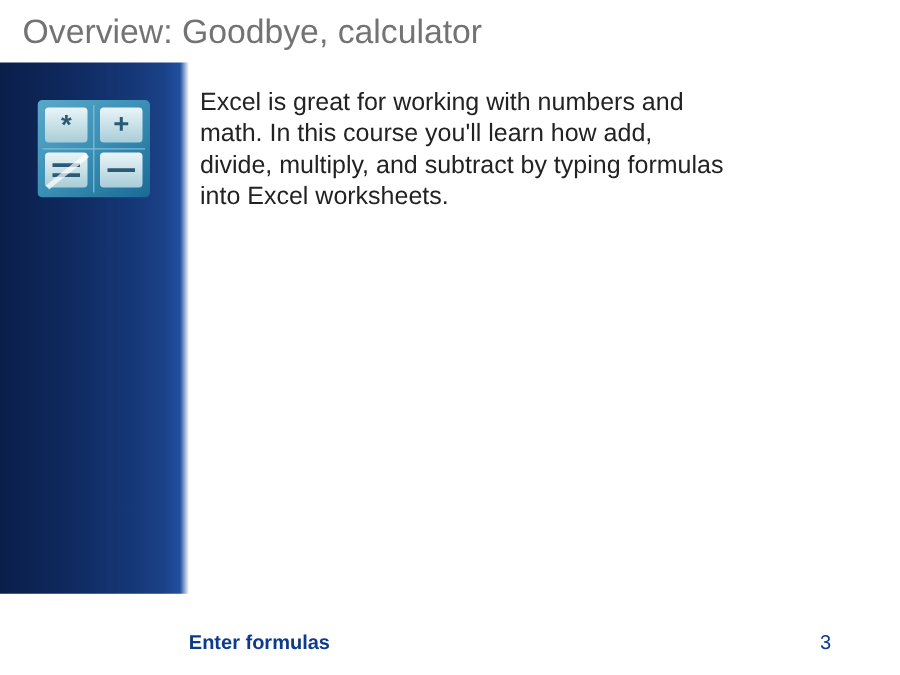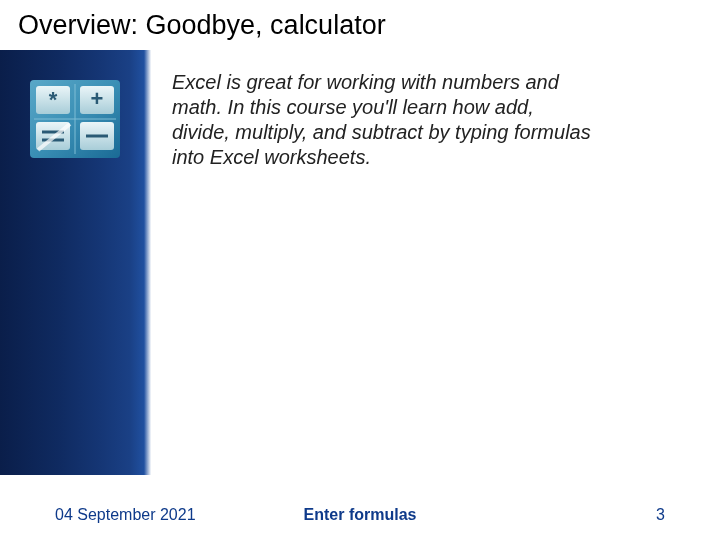--- a/index.html
+++ b/index.html
@@ -7,21 +7,21 @@
     width: 720px;
     height: 540px;
     font-family: Arial, sans-serif;
     background: #fff;
     position: relative;
     overflow: hidden;
   }
   .title {
     padding: 10px 18px 8px;
     font-size: 27px;
-    color: #000000;
+    color: #737373;
     font-weight: normal;
   }
   .blue-band {
     position: absolute;
     left: 0;
     top: 50px;
     width: 100%;
     height: 425px;
     background: linear-gradient(to right,
       #0a1e4a 0%, #0f2a60 8%, #153675 14%,
@@ -30,24 +30,23 @@
   }
   .calc-icon {
     position: absolute;
     left: 30px;
     top: 80px;
     width: 90px;
     height: 78px;
   }
   .content {
     position: absolute;
-    left: 172px;
+    left: 160px;
     top: 70px;
     width: 420px;
-    font-style: italic;
   }
   .para {
     font-size: 20px;
     color: #222;
     line-height: 1.25;
     margin-bottom: 24px;
   }
   .footer {
     position: absolute;
     bottom: 16px;
@@ -102,16 +101,15 @@
 
     <line x1="8" y1="70" x2="40" y2="44" stroke="#fff" stroke-width="4" opacity="0.7"></line>
   </svg>
 </div>
 
 <div class="content">
   <p class="para">Excel is great for working with numbers and math. In this course you'll learn how add, divide, multiply, and subtract by typing formulas into Excel worksheets.</p>
 </div>
 
 <div class="footer">
-  <div class="left">04 September 2021</div>
   <div class="center">Enter formulas</div>
   <div class="right">3</div>
 </div>
 
 </body></html>

